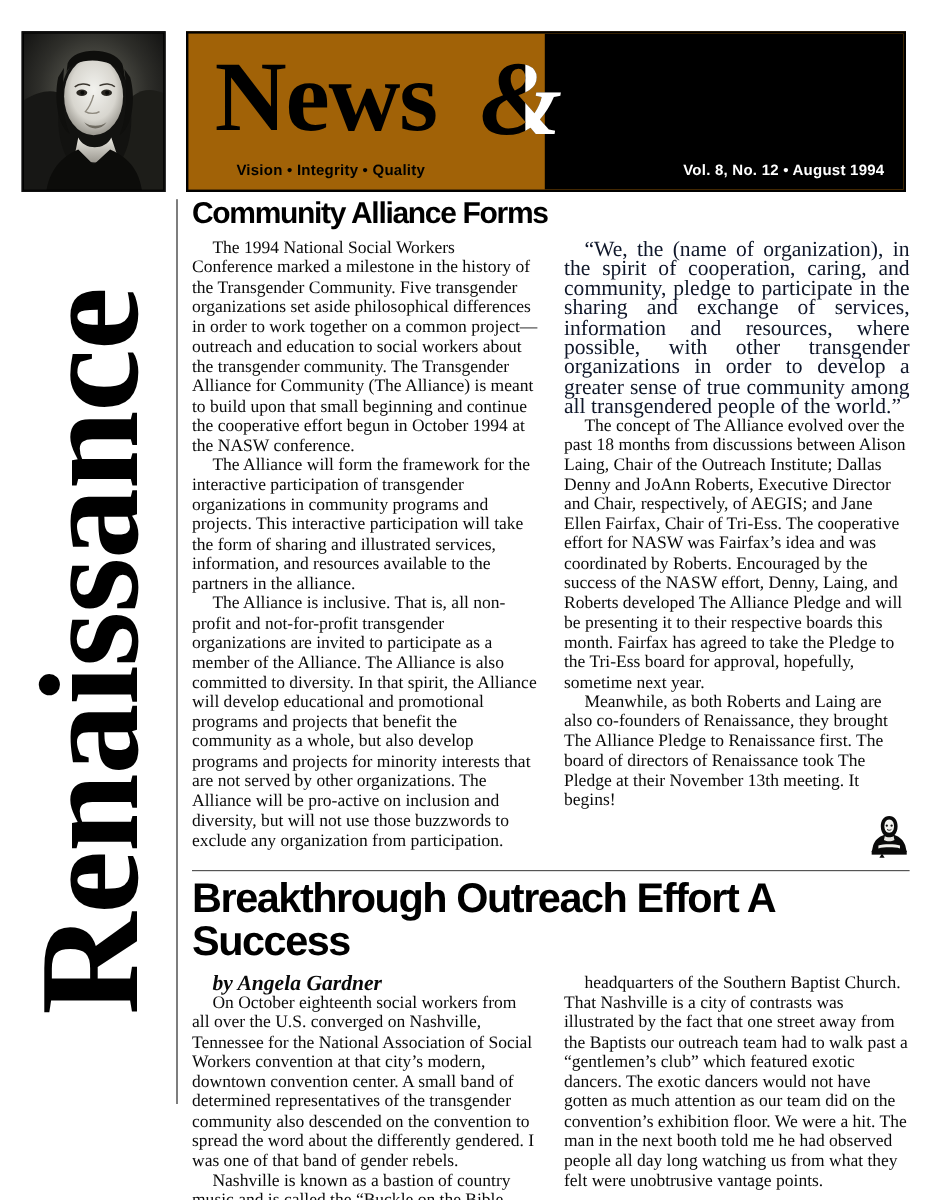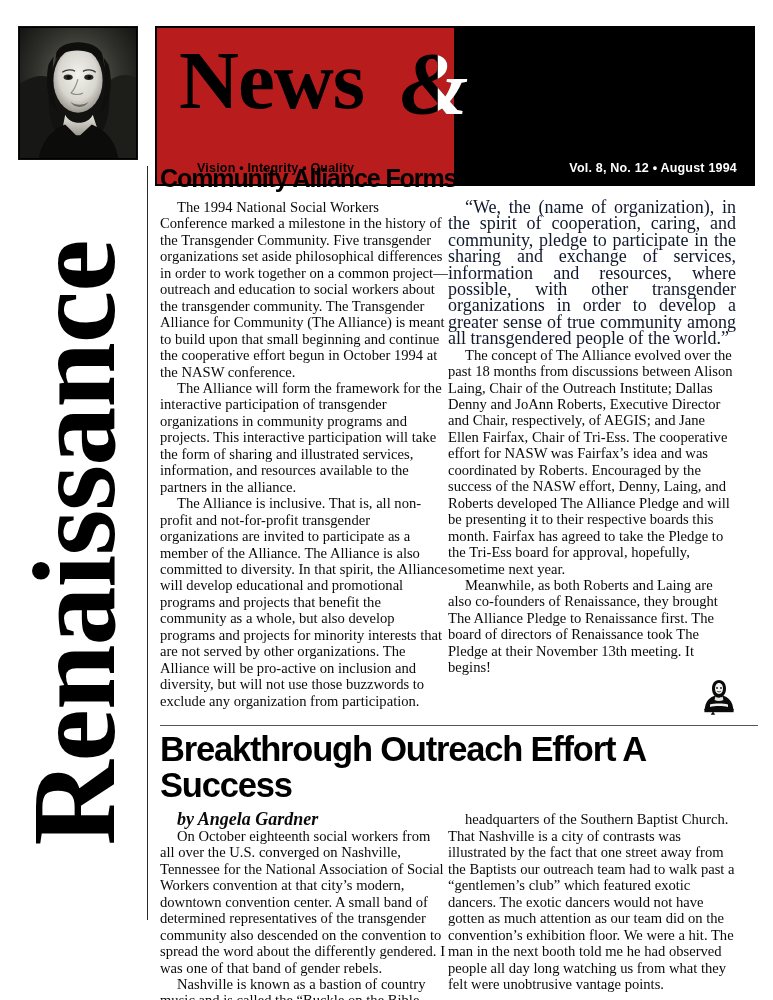--- a/index.html
+++ b/index.html
@@ -14,23 +14,23 @@
   #masthead{position:absolute;left:18px;top:26px;width:737px;height:134px;}
 
   .mona-photo{
     position:absolute;left:0;top:0;width:120px;height:134px;
     background:#0d0d0d;overflow:hidden;
     border:1px solid #111;box-sizing:border-box;
   }
   .mona-photo svg{display:block;width:100%;height:100%;}
 
   .mast-box{
-    position:absolute;left:137px;top:0;width:600px;height:160px;
+    position:absolute;left:137px;top:0;width:600px;height:134px;
     border:2px solid #000;box-sizing:border-box;overflow:hidden;
-    background:#b91c1c;
+    background:#a16207;
   }
   .mast-black{
     position:absolute;right:0;top:0;width:50.2%;height:100%;background:#000;
   }
   .mast-title{
     position:absolute;left:0;top:-2px;width:100%;height:108px;
     font-family:"Liberation Serif", serif;
     font-weight:700;font-size:83px;line-height:108px;
     letter-spacing:-1px;white-space:nowrap;
   }
@@ -90,21 +90,21 @@
     font-family:"Liberation Sans", sans-serif;
     font-weight:700;
     font-size:25px;
     line-height:1.04;
     letter-spacing:-1.1px;
     color:#000;
     margin:0 0 8px 0;
   }
   #headline-2{font-size:34.5px;letter-spacing:-1.2px;}
 
-  .cols{display:flex;}
+  .cols{display:flex;gap:22px;}
   .col{width:288px;}
 
   .bodytext{
     font-family:"Liberation Serif", serif;
     font-size:14.6px;
     line-height:16.45px;
     text-align:left;
     color:#0a0a0a;
   }
   .bodytext p{margin:0;text-indent:17px;}

